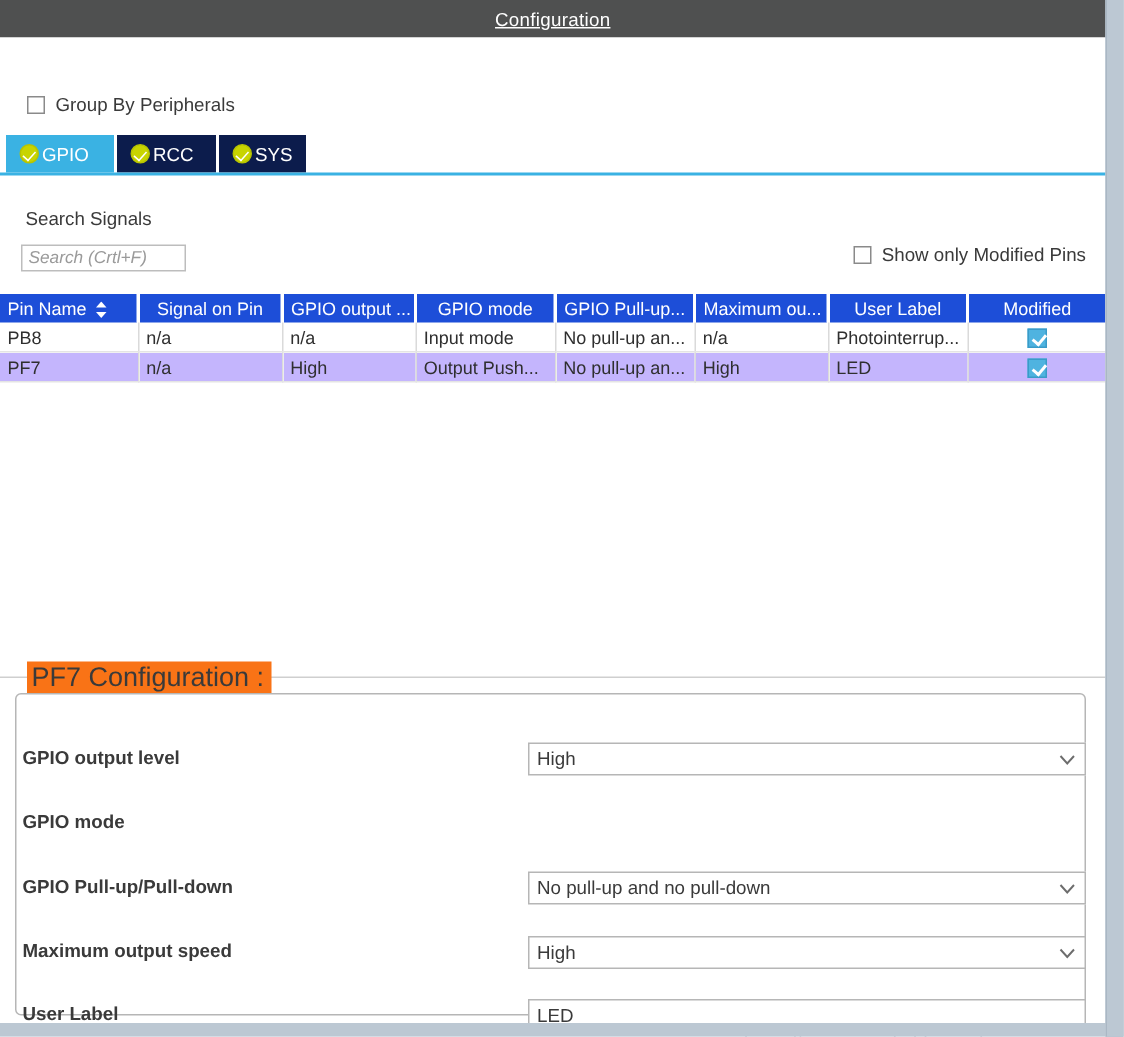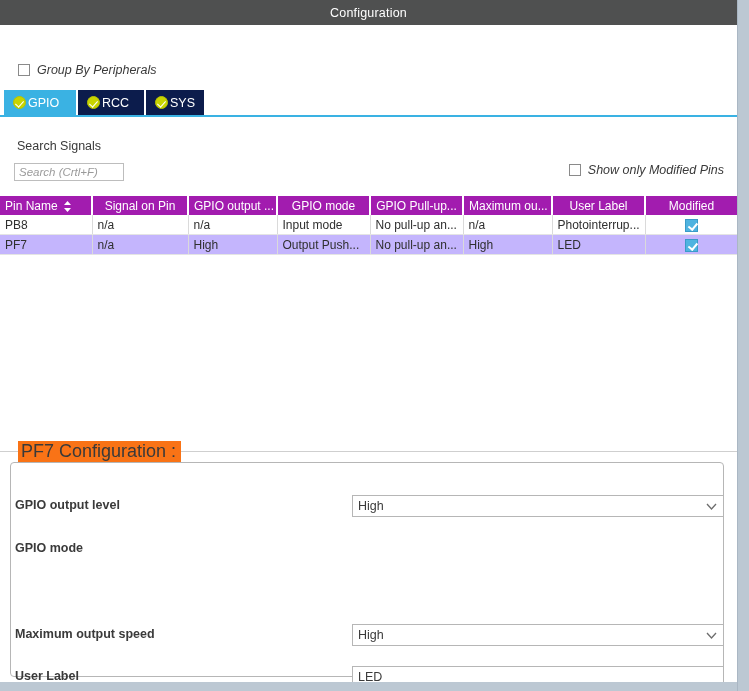--- a/index.html
+++ b/index.html
@@ -26,20 +26,21 @@
   }
   #titlebar {
     height: 25px;
     background: #4f5050;
     color: #ffffff;
     font-size: 12.5px;
     display: flex;
     align-items: center;
     justify-content: center;
     letter-spacing: .2px;
+    text-decoration: underline;
   }
 
   
   #right-strip {
     position: absolute;
     left: 737px; top: 0;
     width: 12px; height: 691px;
     background: #bcc8d3;
   }
   #right-strip .inner-line {
@@ -68,21 +69,20 @@
   .cbx {
     width: 12px; height: 12px;
     border: 1px solid #8a8a8a;
     background: #ffffff;
     box-sizing: border-box;
     display: inline-block;
   }
   .group-row .lbl, .showmod .lbl {
     font-size: 12.5px;
     color: #3a3a3a;
-    font-style: italic;
   }
 
   
   #tabbar {
     position: absolute;
     left: 0; top: 65px;
     width: 737px; height: 27px;
   }
   .tab {
     position: absolute;
@@ -167,21 +167,21 @@
     border-bottom: 1px solid #cfcfcf;
     overflow: hidden;
   }
   table.pin-table {
     border-collapse: collapse;
     table-layout: fixed;
     width: 737px;
     font-size: 12px;
   }
   table.pin-table th {
-    background: #a21caf;
+    background: #1d4ed8;
     color: #ffffff;
     font-weight: normal;
     font-size: 12px;
     height: 19px;
     border-right: 2px solid #ffffff;
     padding: 0 5px;
     white-space: nowrap;
     overflow: hidden;
     text-overflow: clip;
     cursor: default;
@@ -409,20 +409,29 @@
         <span class="chev"><svg width="11" height="8" viewBox="0 0 11 8">
               <polyline points="1,1 5.5,6 10,1" fill="none" stroke="#6d6d6d" stroke-width="1.3"></polyline>
             </svg></span>
       </div>
     </div>
 
     <div class="form-row" style="top:513px">
       <span class="f-label">GPIO mode</span>
     </div>
 
+    <div class="form-row" style="top:556px">
+      <span class="f-label">GPIO Pull-up/Pull-down</span>
+      <div class="dd">
+        <span>No pull-up and no pull-down</span>
+        <span class="chev"><svg width="11" height="8" viewBox="0 0 11 8">
+              <polyline points="1,1 5.5,6 10,1" fill="none" stroke="#6d6d6d" stroke-width="1.3"></polyline>
+            </svg></span>
+      </div>
+    </div>
 
     <div class="form-row" style="top:599px">
       <span class="f-label">Maximum output speed</span>
       <div class="dd">
         <span>High</span>
         <span class="chev"><svg width="11" height="8" viewBox="0 0 11 8">
               <polyline points="1,1 5.5,6 10,1" fill="none" stroke="#6d6d6d" stroke-width="1.3"></polyline>
             </svg></span>
       </div>
     </div>

